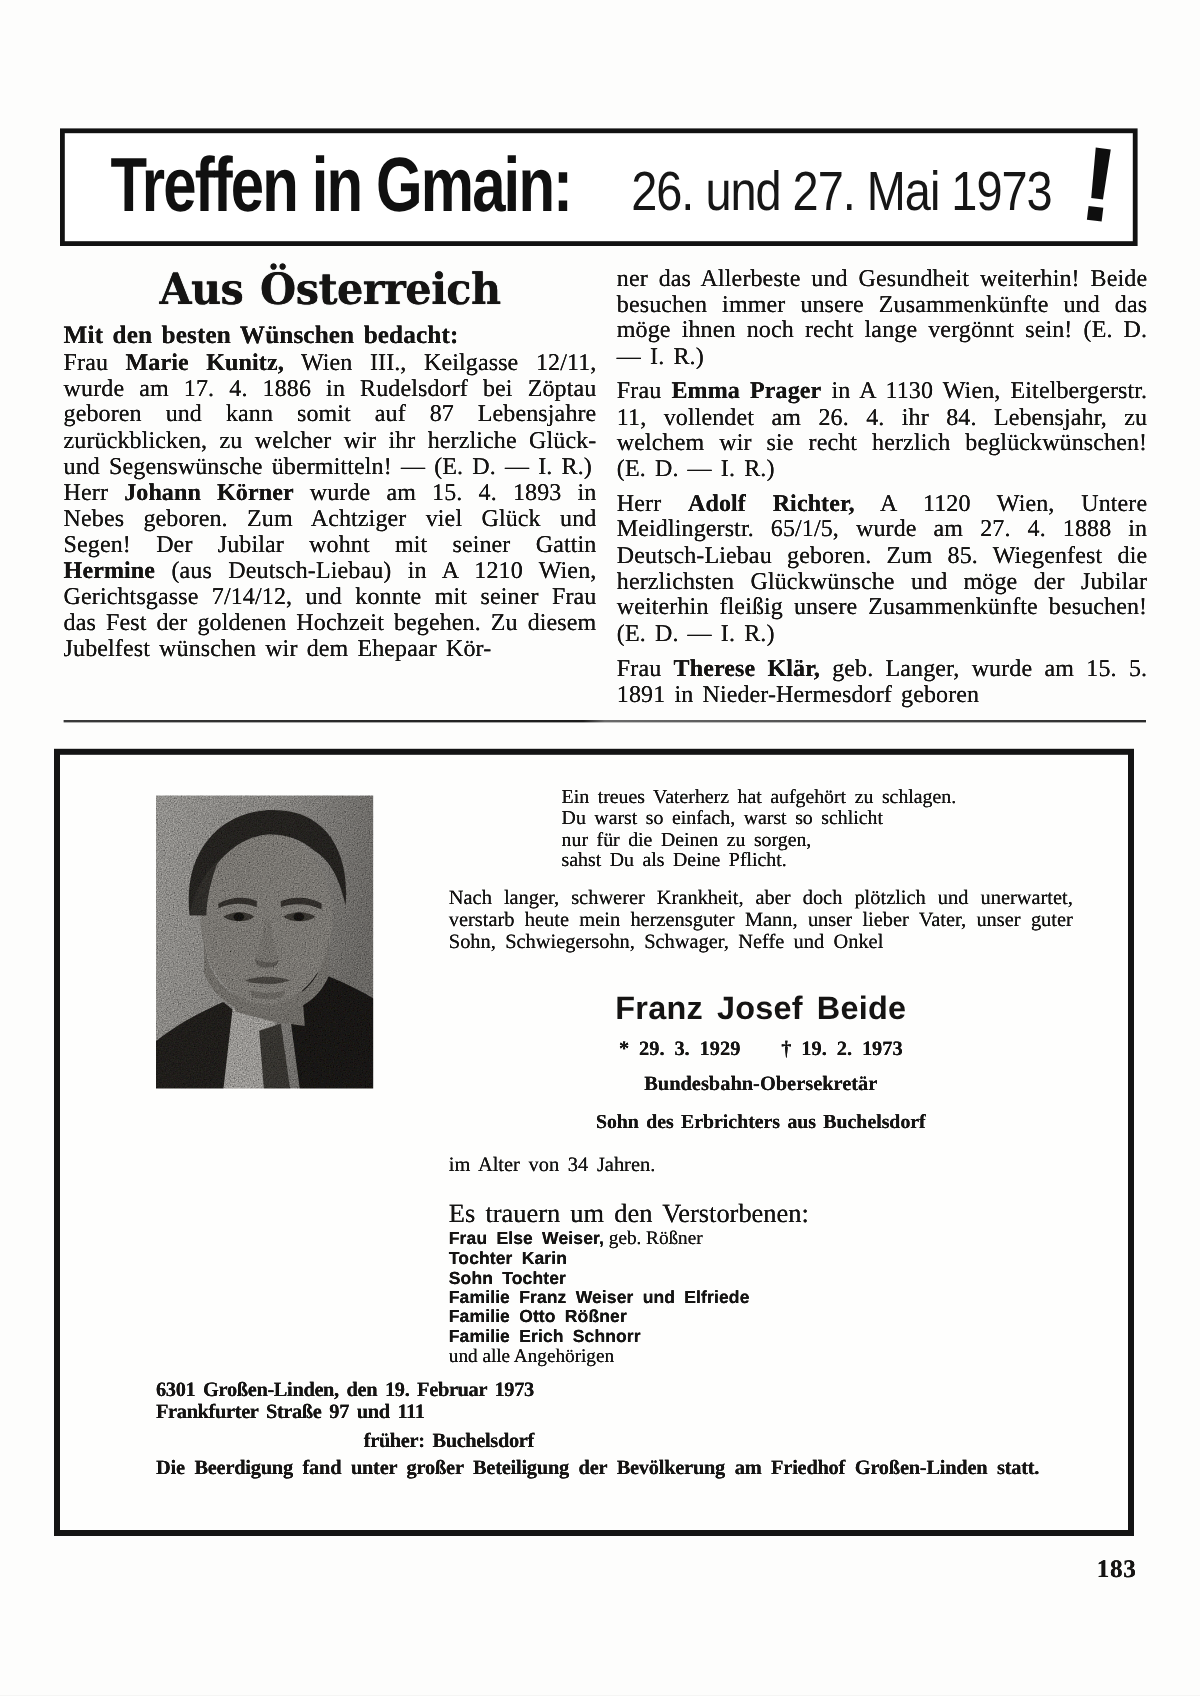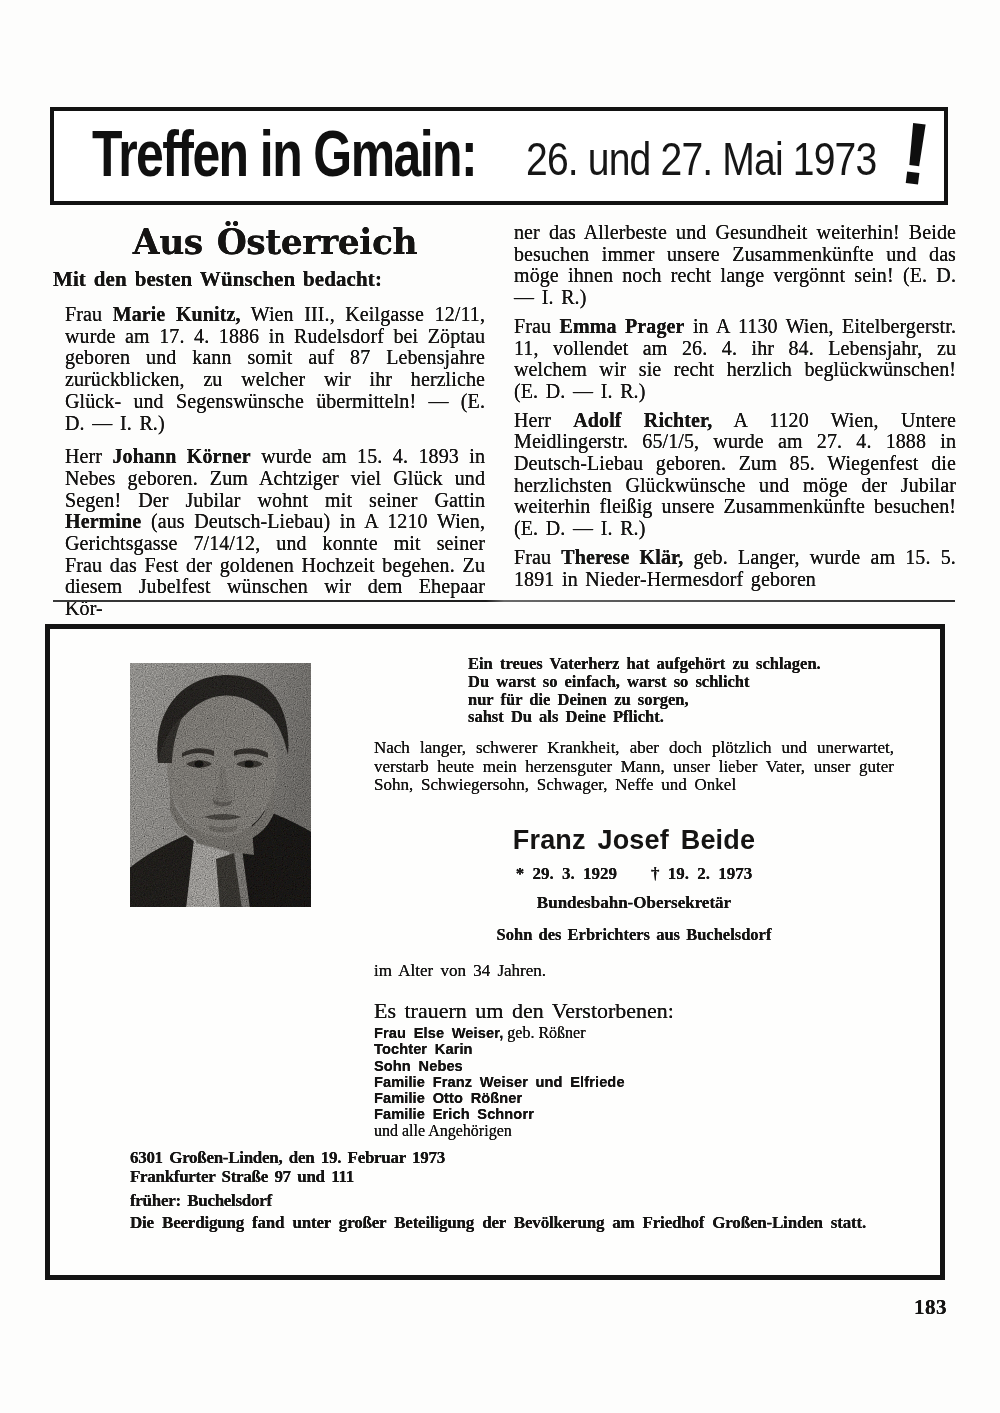--- a/index.html
+++ b/index.html
@@ -46,40 +46,40 @@
   .news-heading{
     margin:0 0 6px 0;text-align:center;
     font-family:"DejaVu Serif",serif;font-weight:bold;
     font-size:36px;line-height:38px;letter-spacing:-.5px;
     transform:scaleX(.96);transform-origin:center;
     text-shadow:0 0 .6px #000;
   }
   .news-subheading{
     margin:0;font-size:21px;font-weight:bold;text-align:left;line-height:26px;
   }
-  .col p{margin:12px;}
+  .col p{margin:0;}
   .col-right p{margin:0 0 7px 0;}
   .b{font-weight:bold;}
   
   .rule{
     position:absolute;left:53px;top:600px;width:902px;height:2px;
     background:linear-gradient(to right,#3a3a3a 0%,#1c1c1c 48%,#6a6a6a 50%,#2a2a2a 100%);
   }
   
   .obit{
     position:absolute;left:45px;top:624px;width:890px;height:646px;
     border:5px solid #141414;background:#fefefd;
   }
   .photo{
     position:absolute;left:80px;top:34px;width:181px;height:244px;
     box-shadow:0 0 0 1px #8a8a8a inset;
   }
   .poem{
     position:absolute;left:418px;top:26px;width:440px;
-    font-size:16.5px;line-height:17.8px;font-weight:bold;
+    font-size:16.5px;line-height:17.8px;font-weight:normal;
     word-spacing:3px;text-shadow:0 0 .3px #000;
   }
   .obit-intro{
     position:absolute;left:324px;top:110px;width:520px;margin:0;
     font-size:17px;line-height:18.6px;text-align:justify;
     word-spacing:3.5px;text-shadow:0 0 .4px #000;
   }
   .center-block{
     position:absolute;left:324px;top:196px;width:520px;text-align:center;
   }
@@ -107,21 +107,21 @@
   }
   .mourners .b{
     font-family:"Liberation Sans",sans-serif;font-weight:bold;
     font-size:14.6px;word-spacing:3.5px;letter-spacing:.1px;
   }
   .obit-address{
     position:absolute;left:80px;top:520px;
     font-size:17px;line-height:18.5px;font-weight:bold;
     letter-spacing:-.3px;word-spacing:2.5px;text-shadow:0 0 .2px #000;
   }
-  .obit-address .addr-gap{margin-top:6px;}
+  .obit-address .addr-gap{margin-top:6px;text-align:right;}
   .obit-burial{
     position:absolute;left:80px;top:584px;width:822px;margin:0;
     font-size:17px;line-height:20px;font-weight:bold;
     letter-spacing:-.2px;word-spacing:4px;text-shadow:0 0 .2px #000;
   }
   .pagenum{
     position:absolute;left:914px;top:1295px;
     font-size:21px;font-weight:bold;letter-spacing:.5px;
     text-shadow:0 0 .3px #000;
   }
@@ -224,21 +224,21 @@
       <div class="obit-title1">Bundesbahn-Obersekretär</div>
       <div class="obit-title2">Sohn des Erbrichters aus Buchelsdorf</div>
     </div>
 
     <div class="obit-age">im Alter von 34 Jahren.</div>
     <div class="obit-mourn-intro">Es trauern um den Verstorbenen:</div>
 
     <div class="mourners">
       <div><span class="b">Frau Else Weiser,</span><span> geb. Rößner</span></div>
       <div><span class="b">Tochter Karin</span></div>
-      <div><span class="b">Sohn Nebes</span></div>
+      <div><span class="b">Sohn Tochter</span></div>
       <div><span class="b">Familie Franz Weiser und Elfriede</span></div>
       <div><span class="b">Familie Otto Rößner</span></div>
       <div><span class="b">Familie Erich Schnorr</span></div>
       <div><span>und alle Angehörigen</span></div>
     </div>
 
     <div class="obit-address">
       <div>6301 Großen-Linden, den 19. Februar 1973</div>
       <div>Frankfurter Straße 97 und 111</div>
       <div class="addr-gap">früher: Buchelsdorf</div>

